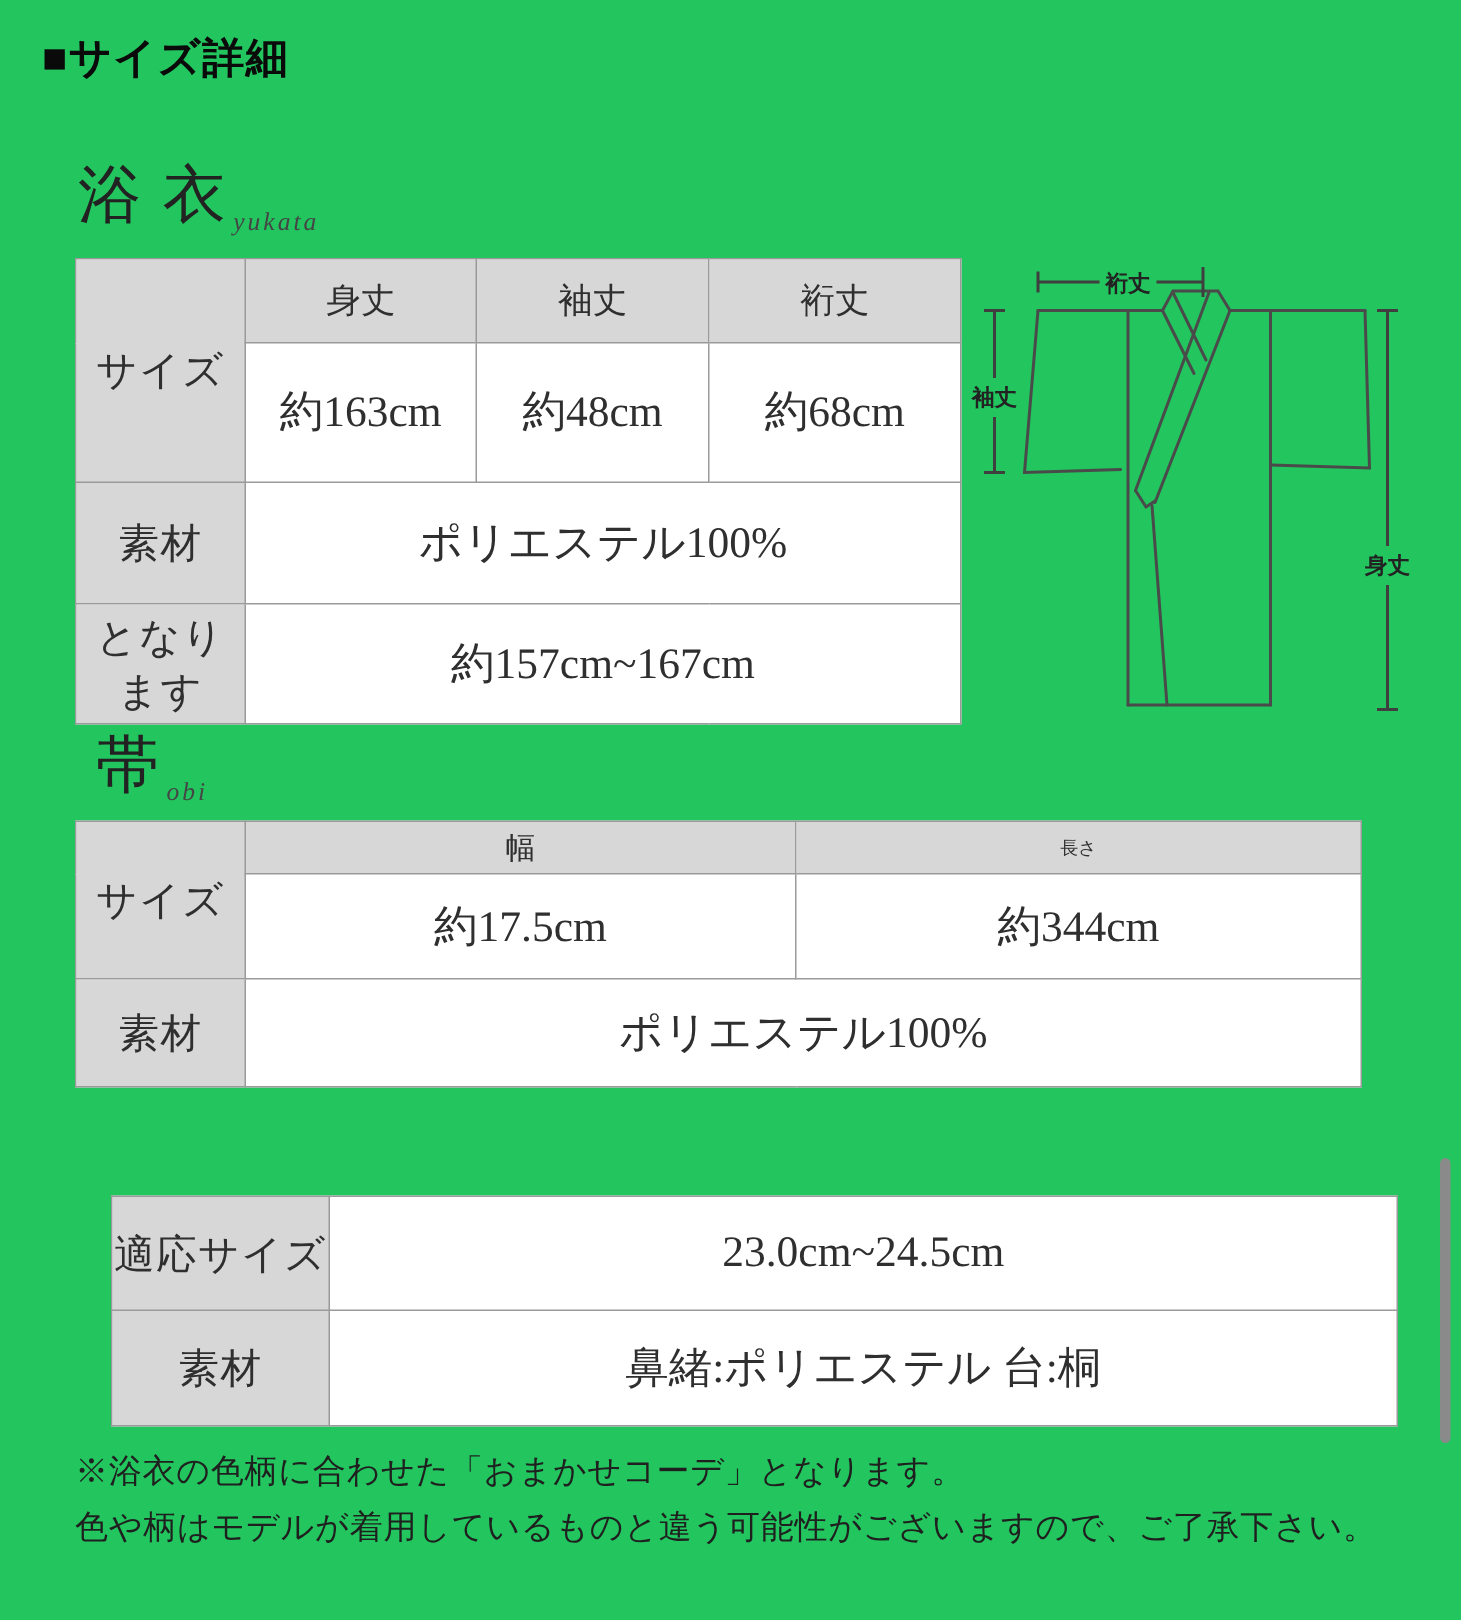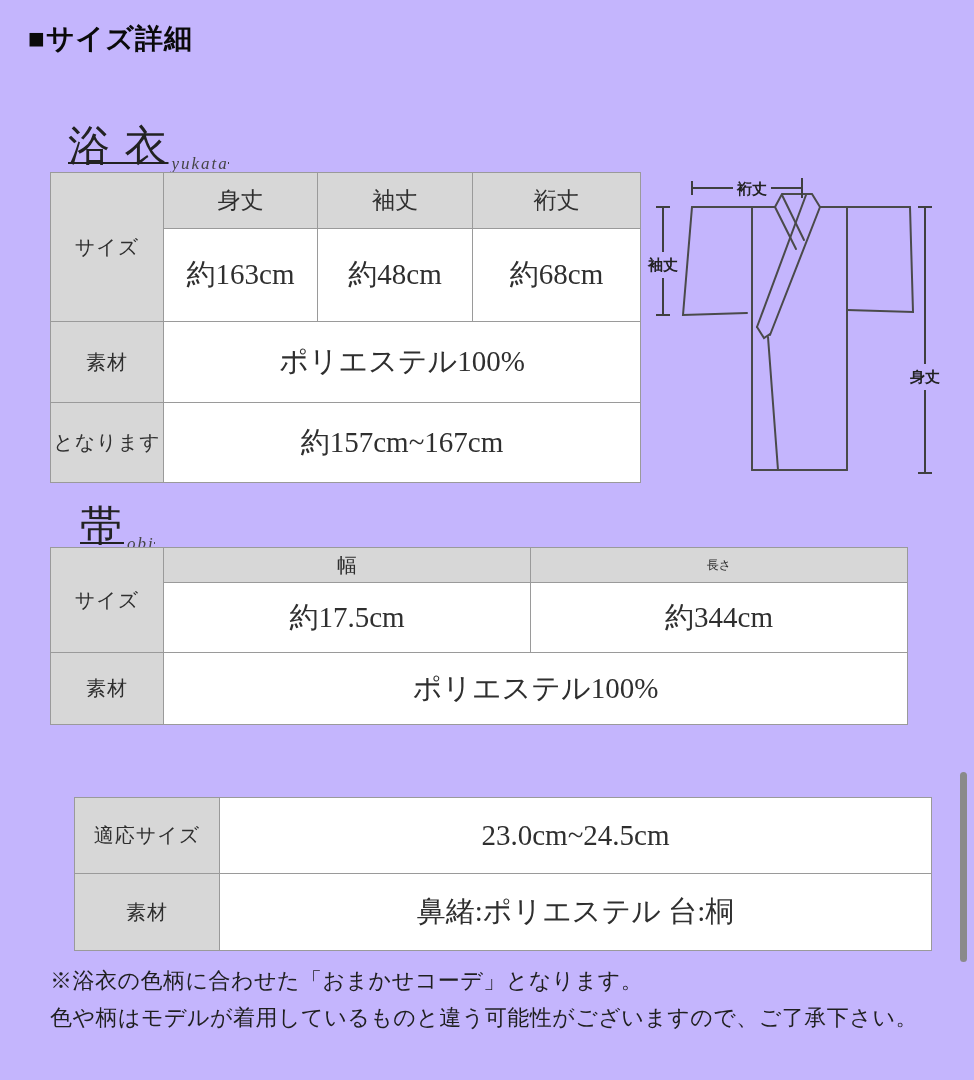--- a/index.html
+++ b/index.html
@@ -1,40 +1,40 @@
 <!DOCTYPE html>
 <html><head>
 <meta charset="utf-8">
 <style>
   html,body{margin:0;padding:0;background:#ffffff;}
   #screen{
-    position:relative;width:974px;height:1080px;background:#c4b5fd;overflow:hidden;
+    position:relative;width:974px;height:1080px;background:#22c55e;overflow:hidden;
     font-family:"Liberation Serif","DejaVu Serif",serif;color:#2f2f2f;
   }
   .abs{position:absolute;}
   
   .page-title{
     left:28px;top:20px;font-family:"Liberation Sans","DejaVu Sans",sans-serif;
     font-size:28px;font-weight:bold;color:#0a0a0a;letter-spacing:1px;
   }
   
-  .sec-title{margin:16px;font-weight:normal;color:#222;white-space:nowrap;text-decoration:underline;}
+  .sec-title{margin:0;font-weight:normal;color:#222;white-space:nowrap;}
   .sec-title .kanji{font-size:42px;letter-spacing:2px;}
   .sec-title .script{
     font-style:italic;font-size:17px;color:#454545;letter-spacing:2px;
     position:relative;top:9px;left:3px;
   }
   
   table.size-table{border-collapse:collapse;table-layout:fixed;background:#fff;}
   table.size-table td{
     border:1px solid #9a9a9a;text-align:center;vertical-align:middle;
     padding:0;color:#2f2f2f;overflow:hidden;
   }
   td.gray{background:#d7d7d7;}
-  td.lbl{font-size:20px;letter-spacing:1px;}
+  td.lbl{font-size:27px;letter-spacing:1px;}
   td.colhead{font-size:23px;}
   td.val{font-size:29px;}
   
   .notes{left:50px;top:962px;font-size:22px;line-height:37px;color:#1f1f1f;letter-spacing:0.5px;}
   
   .scroll-thumb{left:960px;top:772px;width:7px;height:190px;background:#8a8a8a;border-radius:4px;}
   svg text{font-family:"Liberation Sans","DejaVu Sans",sans-serif;font-weight:bold;fill:#222;}
 </style>
 </head>
 <body>

